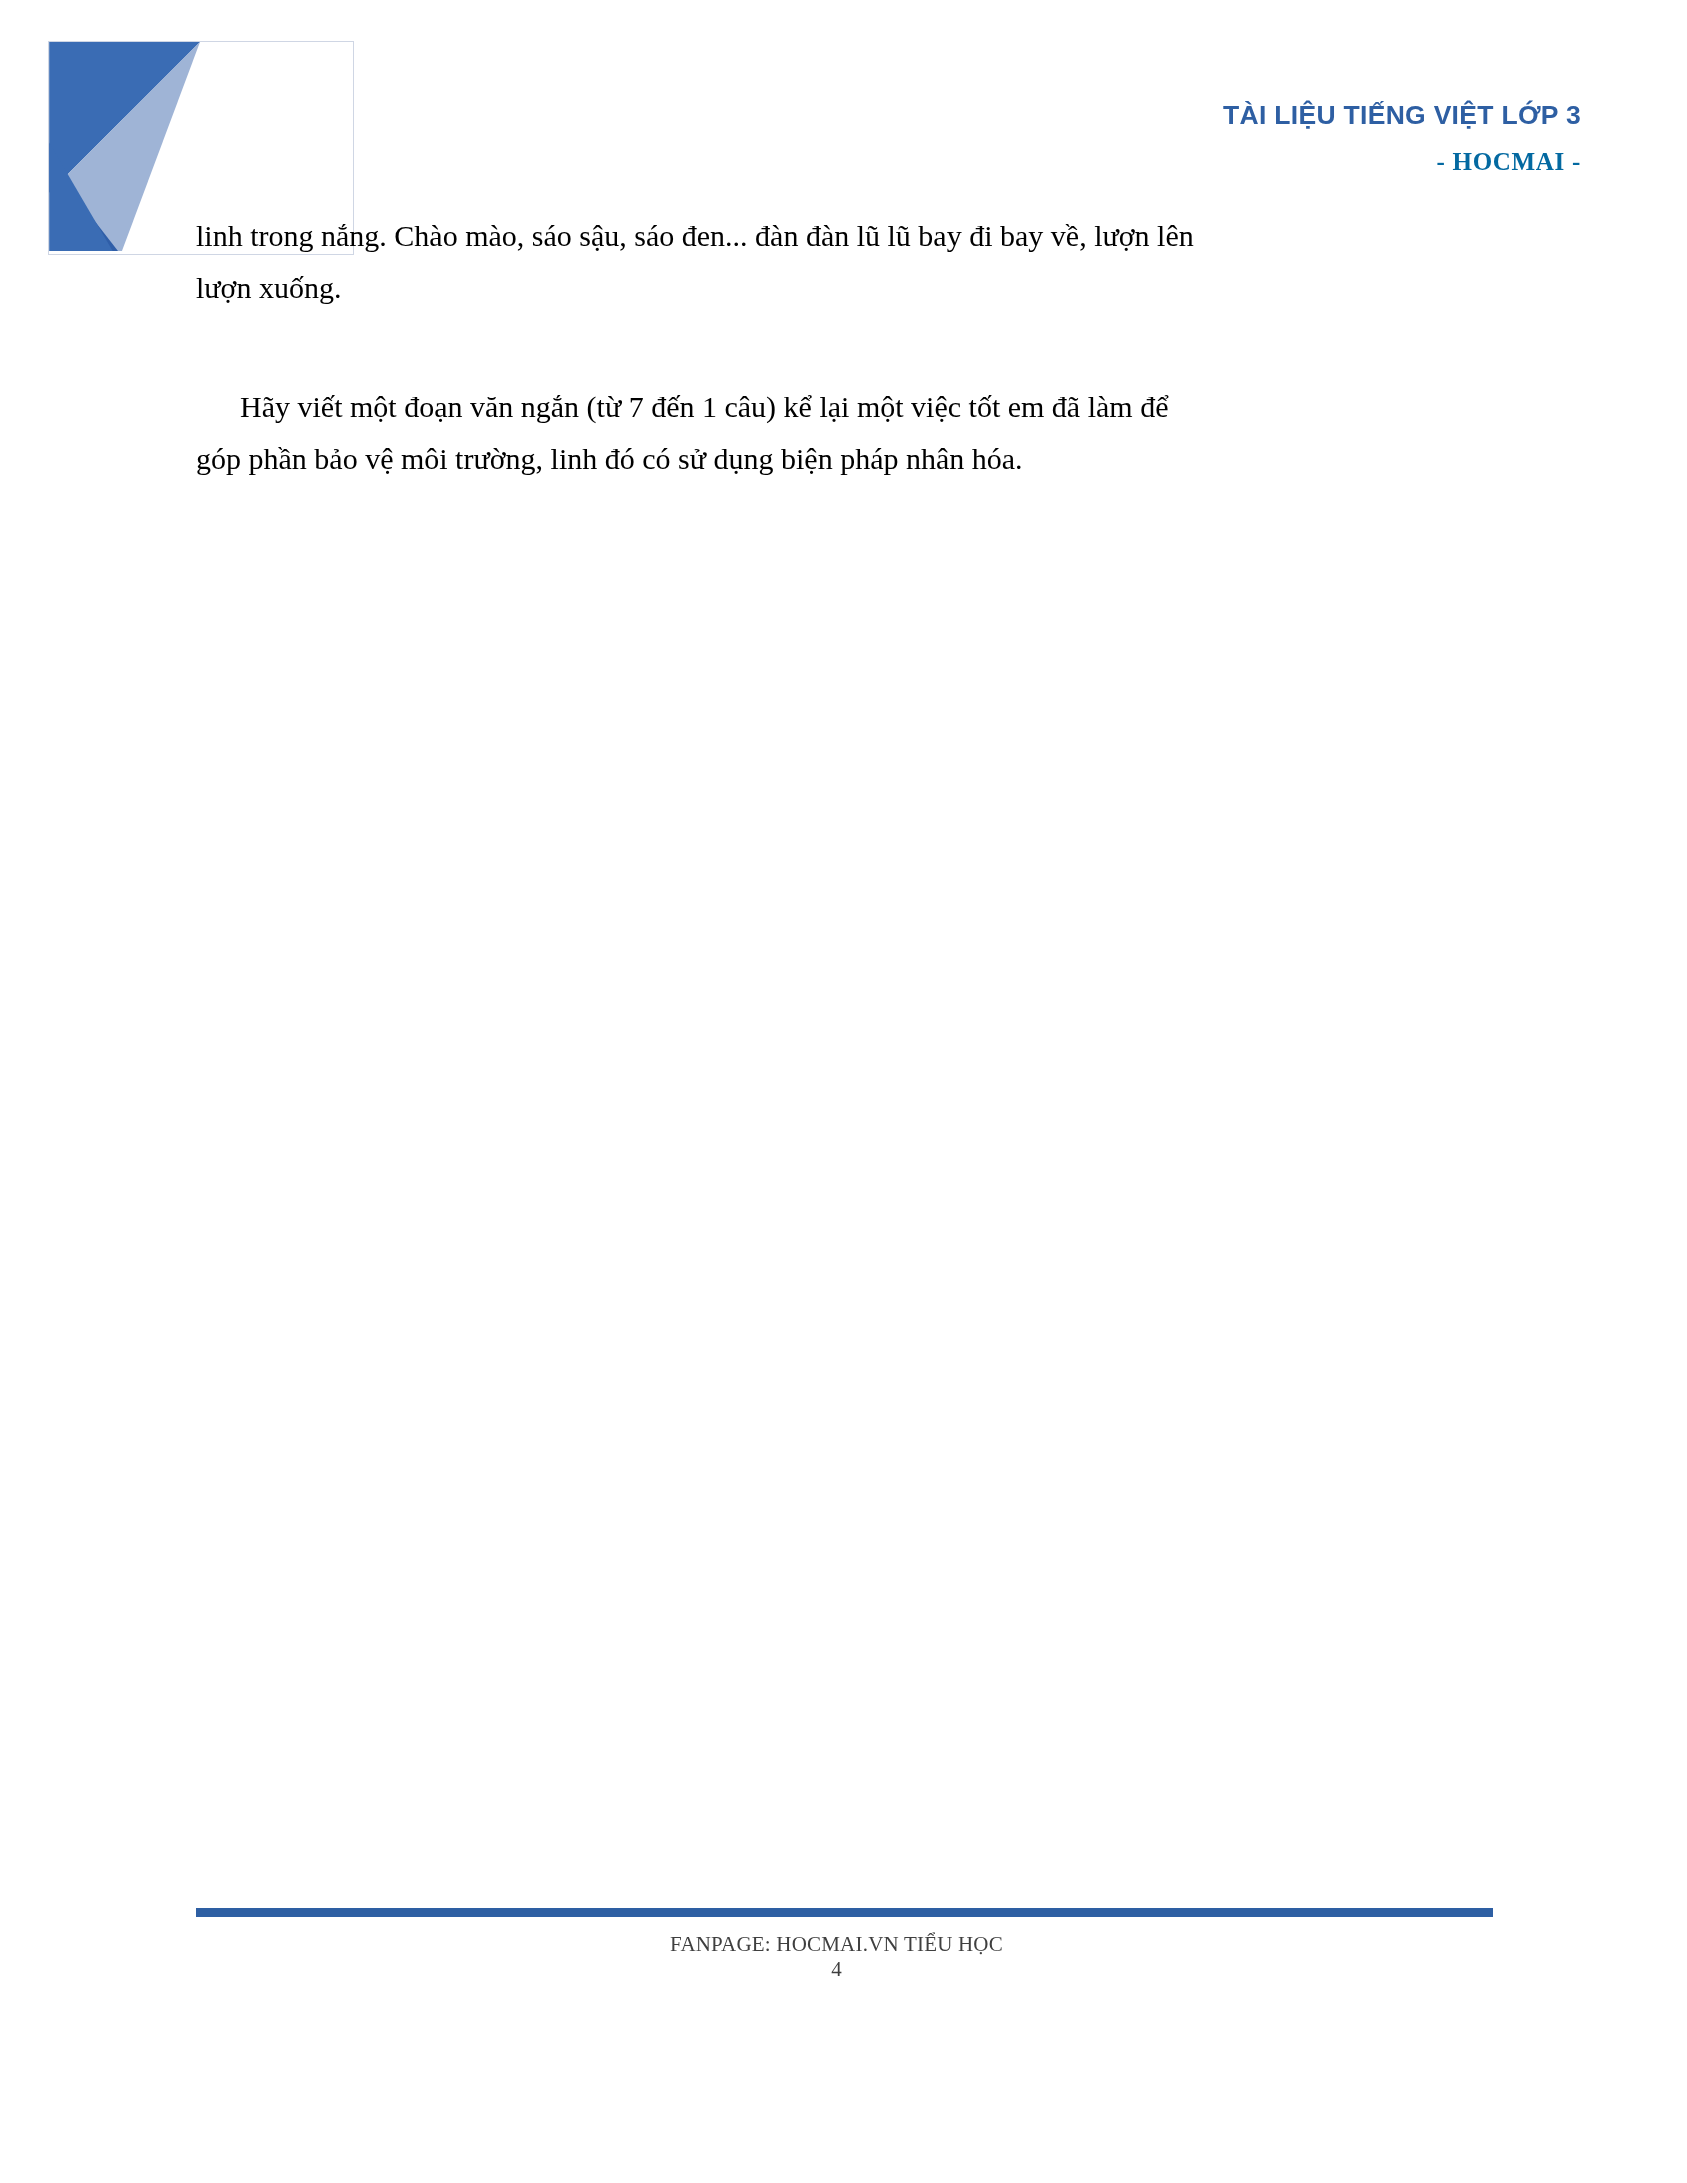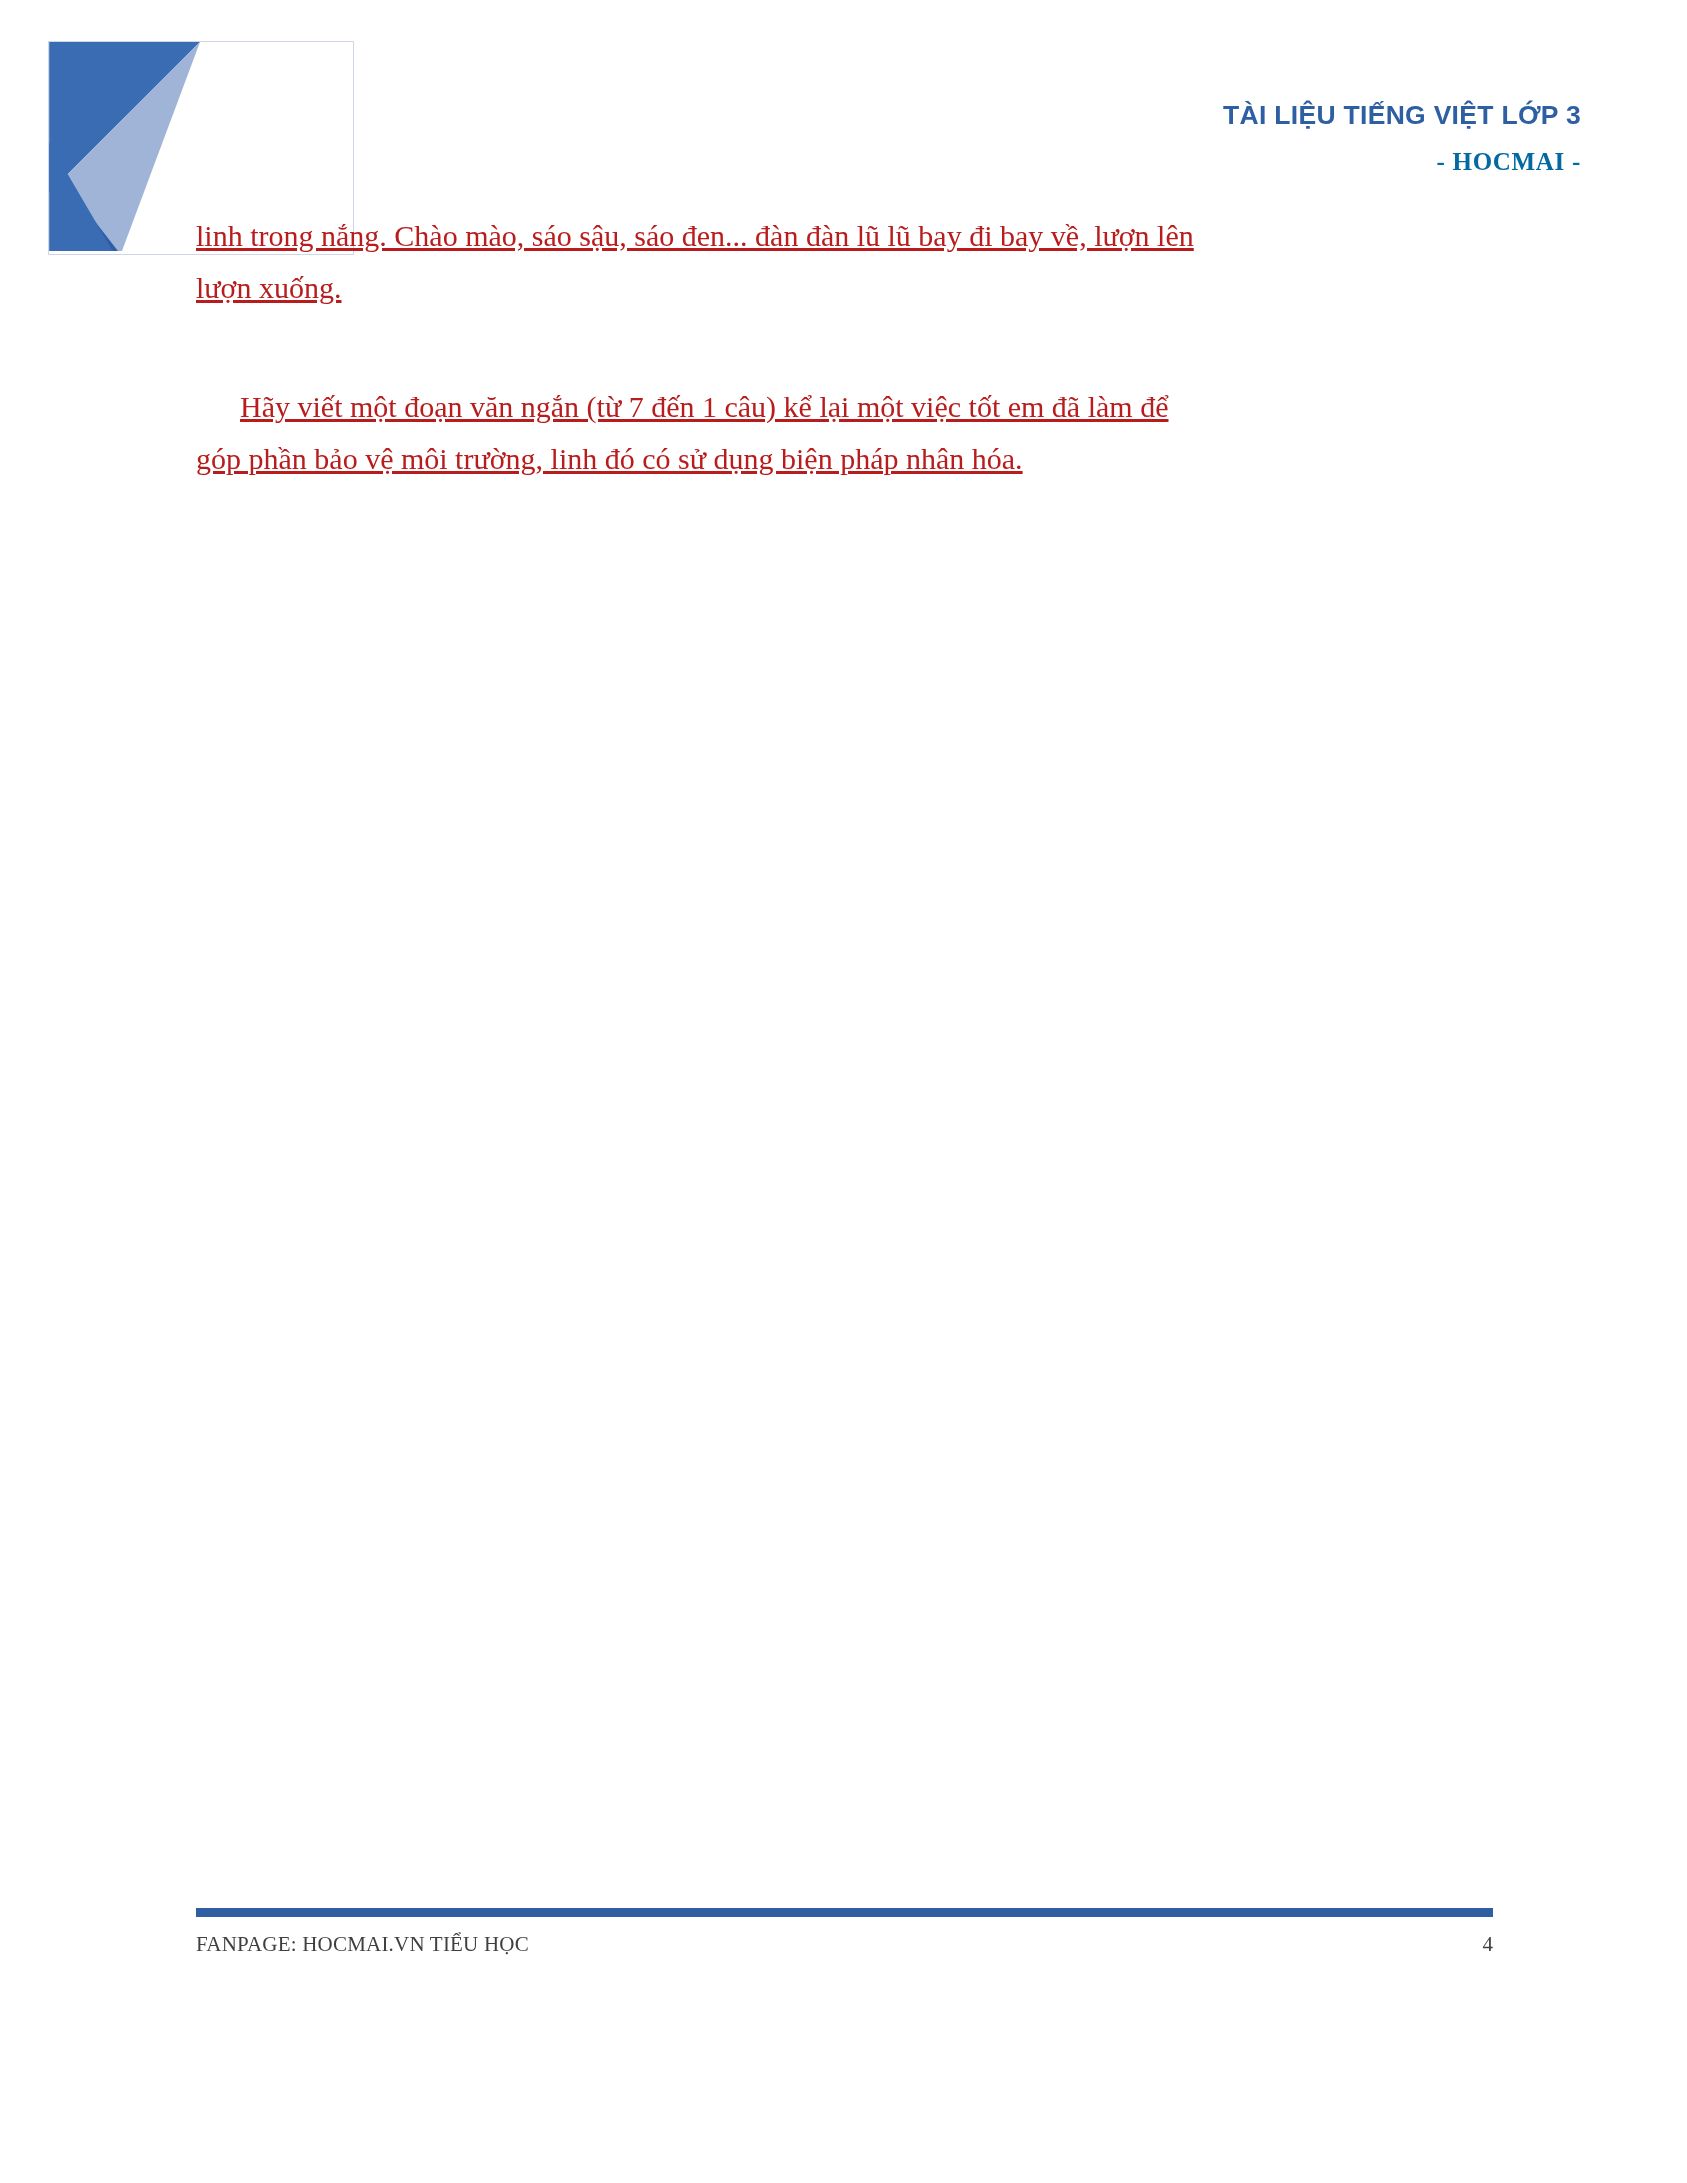--- a/index.html
+++ b/index.html
@@ -72,22 +72,21 @@
   .content {
     position: absolute;
     left: 196px;
     top: 210px;
     width: 1297px;
   }
   p {
     margin: 0;
     font-size: 30px;
     line-height: 1.72;
-    color: #b91c1c;
-    text-decoration: underline;
+    color: #000000;
   }
   .para-justify {
     text-align: justify;
     text-align-last: left;
   }
   .para-cont {
     text-align: justify;
     text-indent: 0;
   }
   .gap-small { height: 28px; }
@@ -104,26 +103,27 @@
   .footer-rule {
     position: absolute;
     left: 196px;
     top: 1908px;
     width: 1297px;
     height: 8.6px;
     background: #2e5fa3;
   }
   .footer-row {
     position: absolute;
-    left: 196px;
+    left: 188px;
     top: 1932px;
     width: 1297px;
     display: flex;
     align-items: center;
     justify-content: space-between;
+    flex-direction: column;
   }
   .footer-left {
     font-family: "Liberation Serif", serif;
     font-size: 21px;
     color: #3f3f3f;
     letter-spacing: 0.2px;
   }
   .footer-page {
     font-family: "Liberation Serif", serif;
     font-size: 21px;

